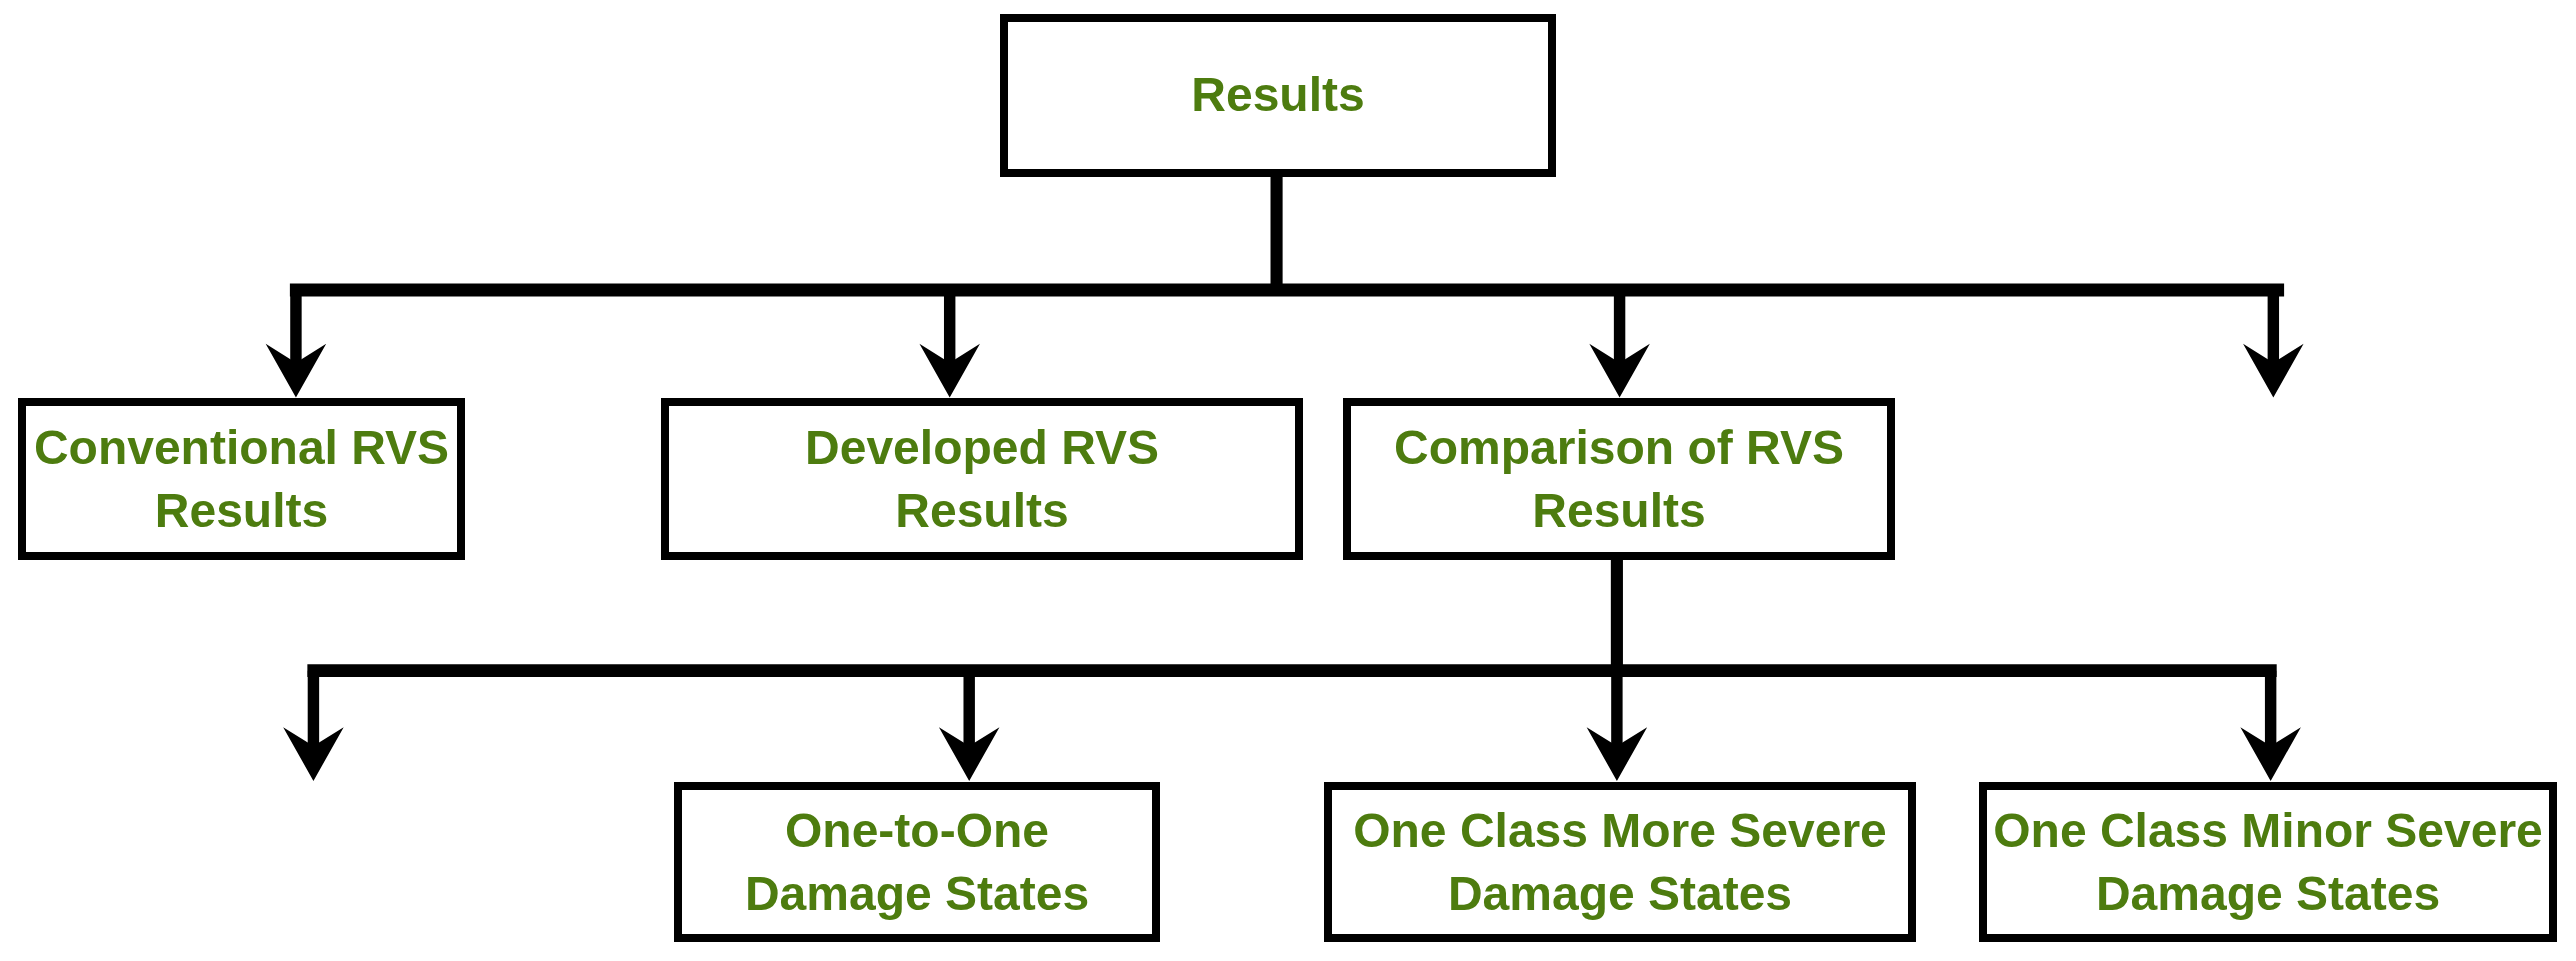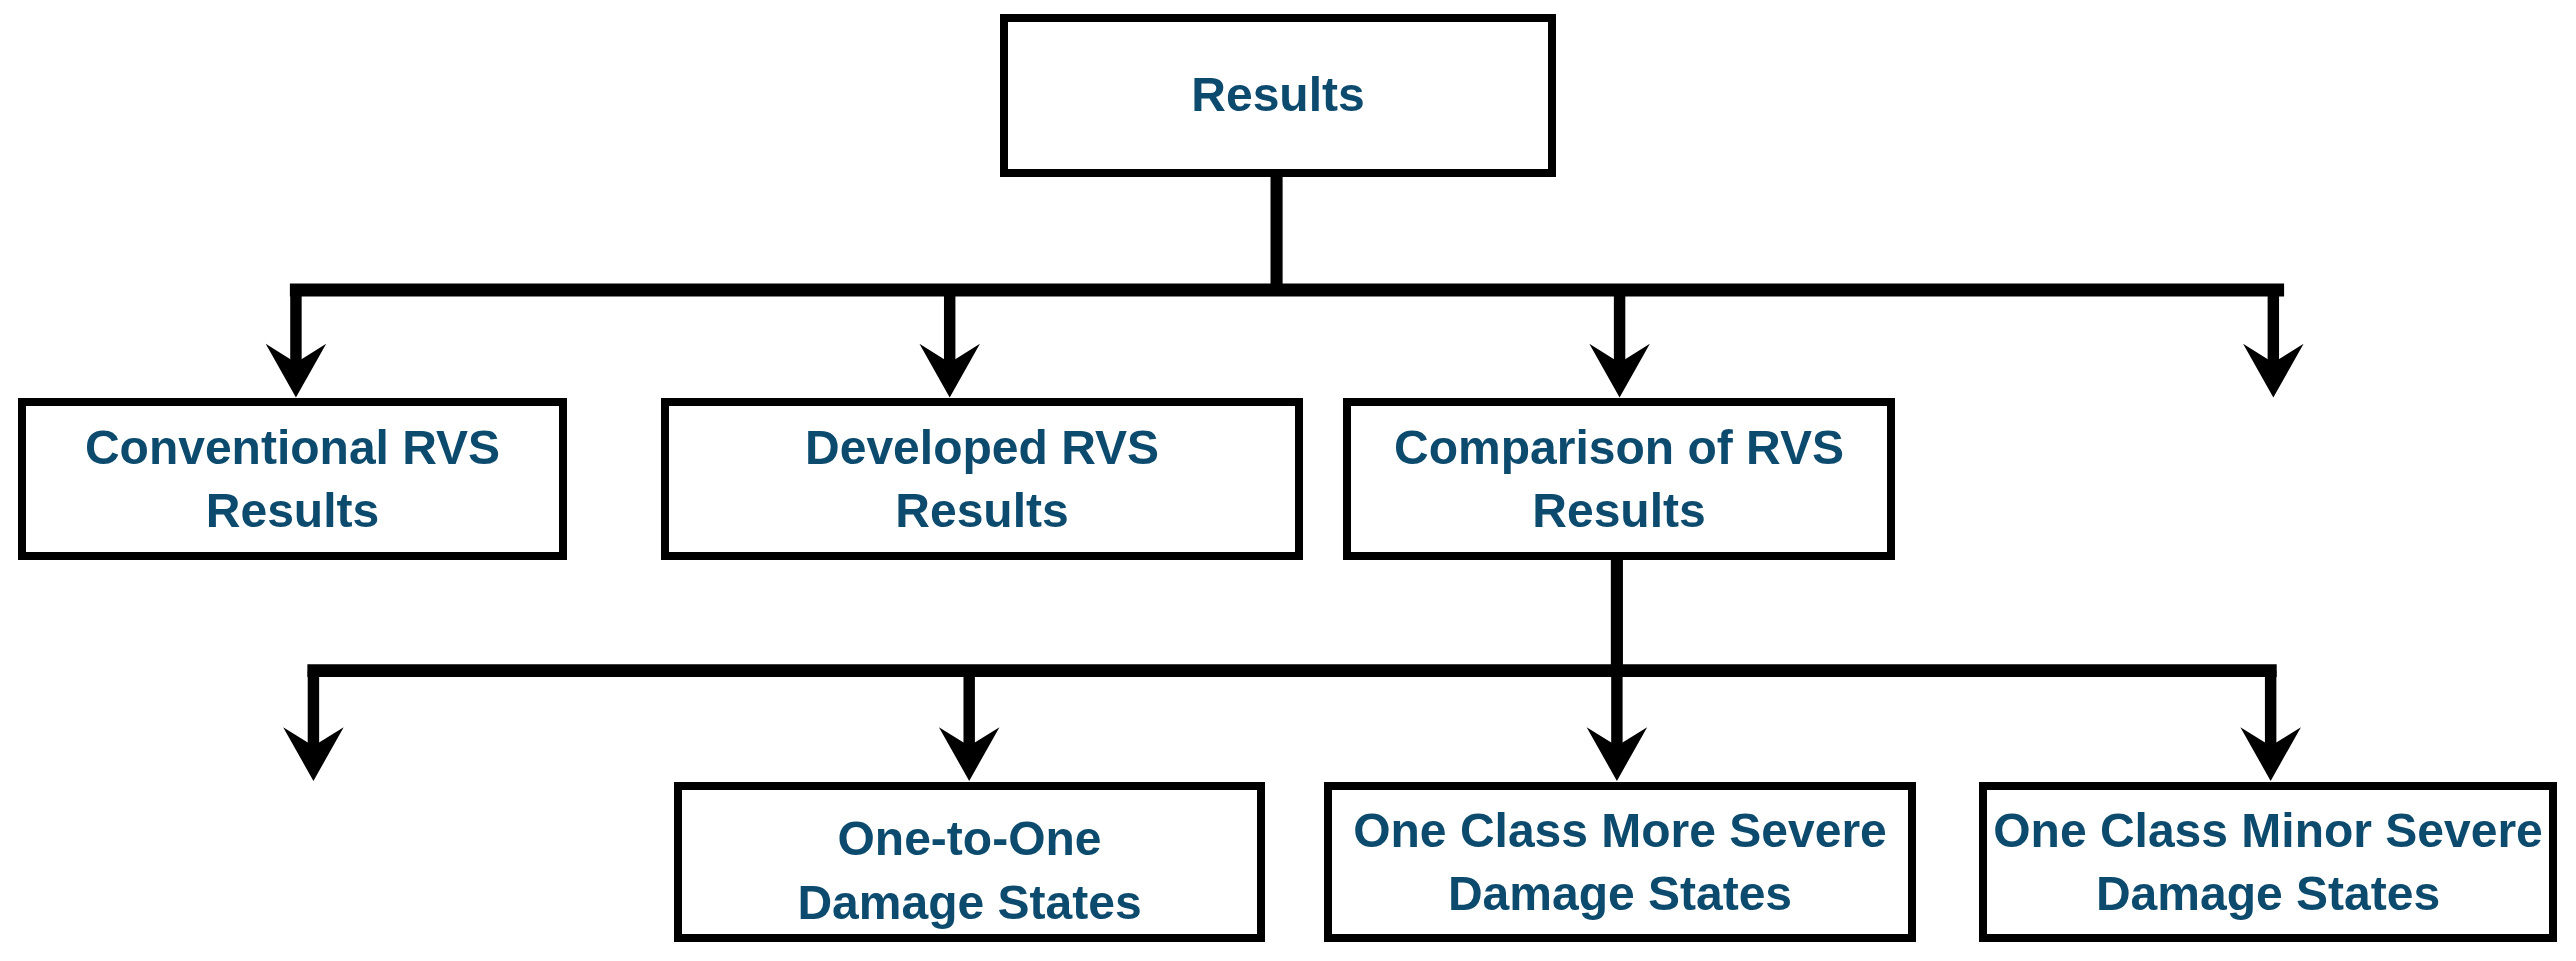--- a/index.html
+++ b/index.html
@@ -26,37 +26,37 @@
   }
   .node {
     position: absolute;
     box-sizing: border-box;
     background: #ffffff;
     border: 8px solid #000000;
     display: flex;
     align-items: center;
     justify-content: center;
     text-align: center;
-    color: #0c4a6e;
+    color: #4d7c0f;
     font-weight: bold;
     font-size: 48px;
     line-height: 1.32;
     white-space: pre-line;
     letter-spacing: 0px;
   }
   
   .n-root { left: 1000px; top: 13.5px;  width: 556px; height: 163px; }
   
-  .n-b1 { left: 18px;   top: 398px; width: 549px; height: 162px; }
+  .n-b1 { left: 18px;   top: 398px; width: 447px; height: 162px; }
   .n-b2 { left: 661px; top: 398px; width: 642px; height: 162px; }
   .n-b3 { left: 1343px; top: 398px; width: 552px; height: 162px; }
   .n-b4 { left: 1983px; top: 398px; width: 581px; height: 162px; }
   
   .n-c1 { left: 20px;   top: 782px; width: 590px; height: 160px; }
-  .n-c2 { left: 674px; top: 782px; width: 591px; height: 160px; align-items: flex-end; }
+  .n-c2 { left: 674px; top: 782px; width: 486px; height: 160px; }
   .n-c3 { left: 1324px; top: 782px; width: 592px; height: 160px; }
   .n-c4 { left: 1979px; top: 782px; width: 578px; height: 160px; }
 </style>
 </head>
 <body>
 
 <div class="canvas">
 
   <svg class="wires" viewBox="0 0 3830 1430" xmlns="http://www.w3.org/2000/svg">
 

